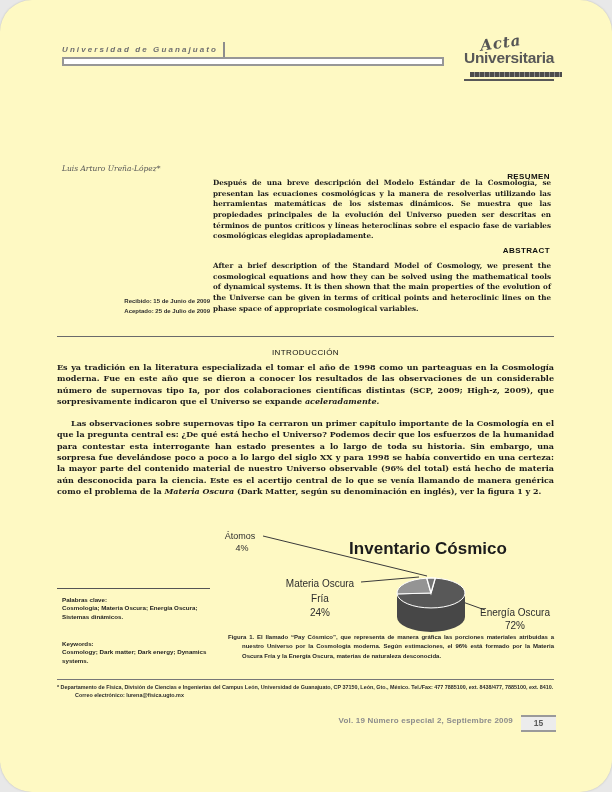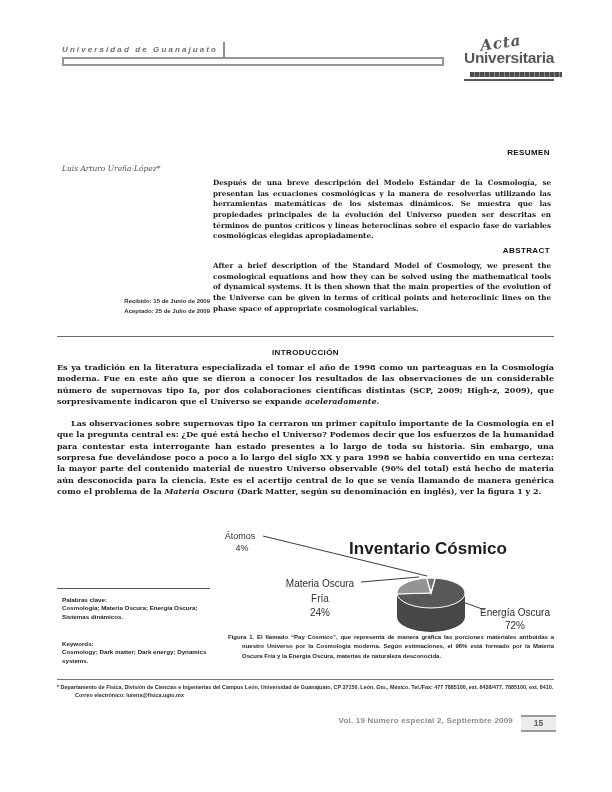--- a/index.html
+++ b/index.html
@@ -1,18 +1,18 @@
 <!DOCTYPE html>
 <html><head>
 <meta charset="utf-8">
 <style>
   html,body{margin:0;padding:0;background:#e8e8e8;}
-  .page{position:relative;width:612px;height:792px;background:#ffffff;margin:0 auto;
+  .page{position:relative;width:612px;height:792px;background:#fef9c3;margin:0 auto;
         font-family:"Liberation Sans",sans-serif;color:#222;overflow:hidden;
-        box-shadow:0 0 2px #bbb;}
+        box-shadow:0 0 2px #bbb;border-radius:32px;}
   .abs{position:absolute;}
 
   
   .univ-name{left:62px;top:45px;font-size:8px;font-weight:bold;font-style:italic;
              letter-spacing:2.1px;color:#6f6f6f;white-space:nowrap;}
   .header-tick{left:223px;top:42px;width:2px;height:22px;background:#8d8d8d;}
   .header-bar{left:62px;top:57px;width:378px;height:5px;border:2px solid #979797;background:#fff;}
   .logo{left:460px;top:36px;width:102px;height:46px;}
   .acta{position:absolute;left:20px;top:-2px;font-family:"DejaVu Serif",serif;font-style:italic;
         font-weight:bold;font-size:15px;color:#555;transform:rotate(-8deg);letter-spacing:1px;}
@@ -30,21 +30,21 @@
   
   .section-head{right:62px;font-size:8px;font-weight:bold;letter-spacing:0.4px;color:#101010;}
   .serif{font-family:"DejaVu Serif",serif;text-align:justify;color:#1b1b1b;font-weight:bold;}
   .res-body{left:213px;top:178px;width:338px;font-size:7.2px;line-height:1.48;}
   .abs-body{left:213px;top:261px;width:338px;font-size:7.2px;line-height:1.48;}
   .dates{left:70px;top:297px;width:140px;text-align:right;font-size:6px;font-weight:bold;
          color:#2f2f2f;line-height:1.6;}
 
   .rule{background:#6a6a6a;height:1px;}
   .section-rule{left:57px;top:336px;width:497px;}
-  .intro-head{left:57px;top:348px;width:497px;text-align:center;font-size:8px;font-weight:bold;
+  .intro-head{left:57px;top:348px;width:497px;text-align:center;font-size:8px;font-weight:normal;
               letter-spacing:0.4px;color:#101010;}
   .p1{left:57px;top:362px;width:497px;font-size:8px;line-height:1.42;}
   .p2{left:57px;top:418px;width:497px;font-size:8px;line-height:1.42;text-indent:14px;}
 
   
   .chart{left:178px;top:524px;width:380px;height:144px;}
   .figcaption{left:228px;top:633px;width:326px;font-size:6px;font-weight:bold;color:#262626;
               line-height:1.55;text-align:justify;box-sizing:border-box;padding-left:14px;}
   .figcaption b{margin-left:-14px;}
 
@@ -73,21 +73,21 @@
   <div class="abs header-tick"></div>
   <div class="abs header-bar"></div>
   <div class="abs logo">
     <div class="acta">Acta</div>
     <div class="journal-name">Universitaria</div>
     <div class="banner"></div>
   </div>
 
   <div class="abs author">Luis Arturo Ureña-López*</div>
 
-  <div class="abs section-head" style="top:148px;">RESUMEN</div>
+  <div class="abs section-head" style="top:172px;">RESUMEN</div>
   <div class="abs serif res-body">Después de una breve descripción del Modelo Estándar de la Cosmología, se presentan las ecuaciones cosmológicas y la manera de resolverlas utilizando las herramientas matemáticas de los sistemas dinámicos. Se muestra que las propiedades principales de la evolución del Universo pueden ser descritas en términos de puntos críticos y líneas heteroclínas sobre el espacio fase de variables cosmológicas elegidas apropiadamente.</div>
   <div class="abs section-head" style="top:246px;">ABSTRACT</div>
   <div class="abs serif abs-body">After a brief description of the Standard Model of Cosmology, we present the cosmological equations and how they can be solved using the mathematical tools of dynamical systems. It is then shown that the main properties of the evolution of the Universe can be given in terms of critical points and heteroclinic lines on the phase space of appropriate cosmological variables.</div>
 
   <div class="abs dates">
     <div>Recibido: 15 de Junio de 2009</div>
     <div>Aceptado: 25 de Julio de 2009</div>
   </div>
 
   <div class="abs rule section-rule"></div>

